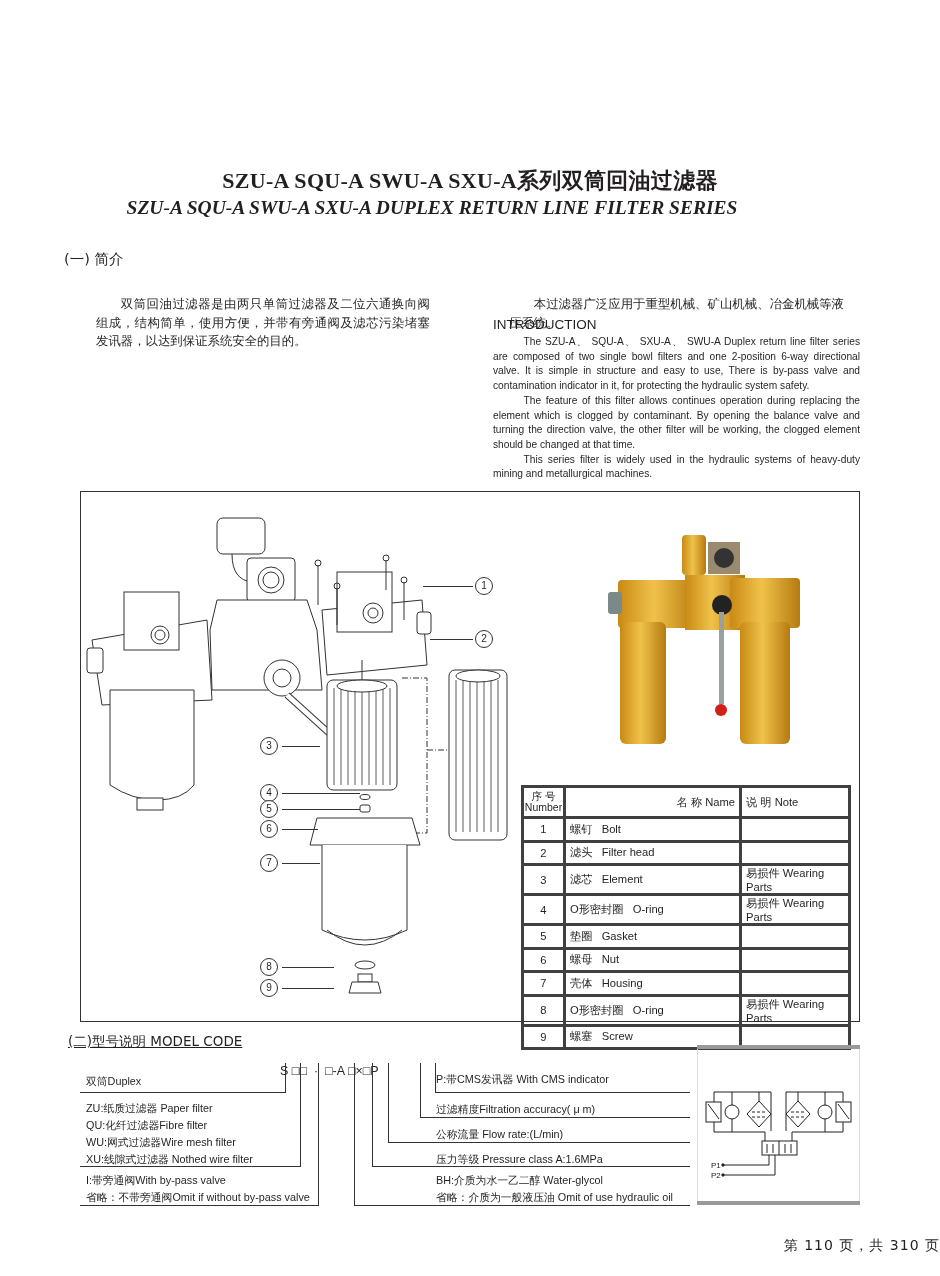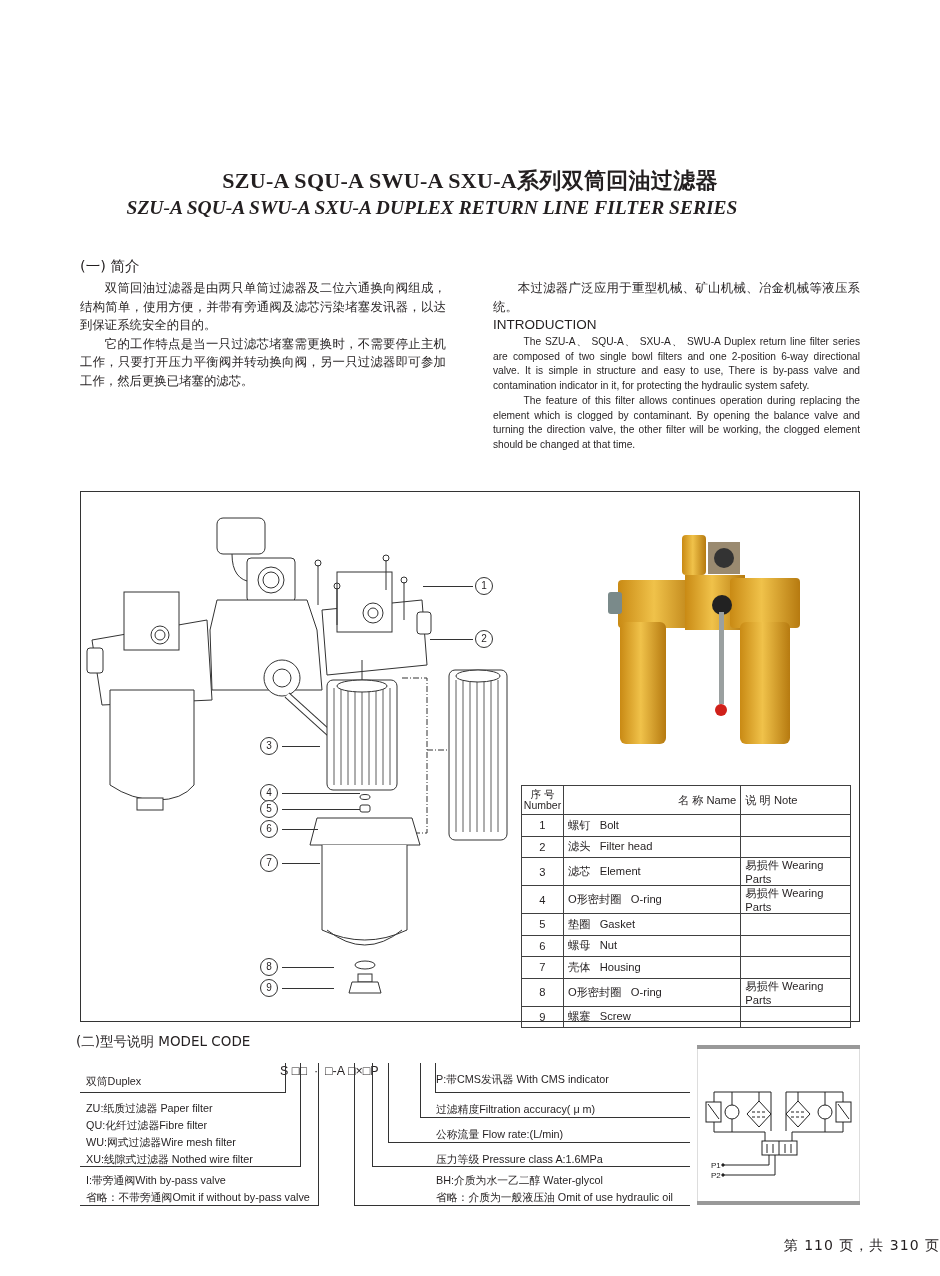--- a/index.html
+++ b/index.html
@@ -2,56 +2,56 @@
 <html><head>
 <meta charset="utf-8">
 <style>
   html, body { margin: 0; padding: 0; background: #ffffff; }
   body { width: 940px; height: 1276px; position: relative; overflow: hidden; font-family: "DejaVu Sans", "Liberation Sans", sans-serif; color: #231f20; }
   .abs { position: absolute; }
   .title-cn { left: 0; width: 940px; top: 166px; text-align: center; font-family: "Liberation Serif", "DejaVu Serif", serif; font-weight: bold; font-size: 22px; letter-spacing: 0.3px; }
   .title-en { left: 0; width: 864px; top: 197px; text-align: center; font-family: "Liberation Serif", "DejaVu Serif", serif; font-weight: bold; font-style: italic; font-size: 19.5px; }
   .sec-head { font-size: 14.5px; }
   .cn-para { font-size: 12.4px; line-height: 18.6px; text-align: justify; }
-  .cn-para p { margin: 0; text-indent: 2em; }
+  .cn-para p { margin: 16px; text-indent: 2em; }
   .en-head { font-family: "Liberation Sans", sans-serif; font-size: 13.5px; }
   .en-para { font-family: "Liberation Sans", sans-serif; font-size: 10.2px; line-height: 14.7px; text-align: justify; transform-origin: 0 0; }
   .en-para p { margin: 0; text-indent: 3em; }
   .figure-box { left: 80px; top: 491px; width: 780px; height: 531px; border: 1px solid #333; box-sizing: border-box; }
   .callout { width: 16px; height: 16px; border: 1px solid #333; border-radius: 50%; font-size: 10px; line-height: 16px; text-align: center; background: #fff; font-family: "Liberation Sans", sans-serif; }
   .callout-line { height: 1px; background: #333; }
   table.parts { border-collapse: collapse; font-family: "Liberation Sans", sans-serif; font-size: 11.2px; }
-  table.parts td, table.parts th { border: 1px solid #404040; height: 20.5px; padding: 0 4px; font-weight: normal; }
+  table.parts td, table.parts th { border: 3px solid #404040; height: 20.5px; padding: 0 4px; font-weight: normal; }
   table.parts th { height: 28px; }
   table.parts td.num { text-align: center; }
   .mc { font-family: "Liberation Sans", sans-serif; font-size: 10.8px; }
   .hline { height: 1px; background: #333; position: absolute; }
   .vline { width: 1px; background: #333; position: absolute; }
   .footer { left: 0; width: 940px; top: 1237px; text-align: right; font-size: 14px; letter-spacing: 1px; }
 </style>
 </head>
 <body>
 
 <div class="abs title-cn">SZU-A SQU-A SWU-A SXU-A系列双筒回油过滤器</div>
 <div class="abs title-en">SZU-A SQU-A SWU-A SXU-A DUPLEX RETURN LINE FILTER SERIES</div>
 
-<div class="abs sec-head" style="left:80px; top:250px;margin-top:7px;">(一) 简介</div>
+<div class="abs sec-head" style="left:64px; top:250px;">(一) 简介</div>
 
 <div class="abs cn-para" style="left:80px; top:279px; width:366px;">
   <p>双筒回油过滤器是由两只单筒过滤器及二位六通换向阀组成，结构简单，使用方便，并带有旁通阀及滤芯污染堵塞发讯器，以达到保证系统安全的目的。</p>
-  <p>它的工作特点是当一只过滤芯堵塞需更换时，不需要停止主机工作，只要打开压力平衡阀并转动换向阀，另一只过滤器即可参加工作，然后更换已堵塞的滤芯。</p>
 </div>
 
 <div class="abs cn-para" style="left:493px; top:279px; width:367px;">
   <p>本过滤器广泛应用于重型机械、矿山机械、冶金机械等液压系统。</p>
 </div>
 <div class="abs en-head" style="left:493px; top:317px;">INTRODUCTION</div>
 <div class="abs en-para" style="left:493px; top:335px; width:367px;">
   <p>The SZU-A、 SQU-A、 SXU-A、 SWU-A Duplex return line filter series are composed of two single bowl filters and one 2-position 6-way directional valve. It is simple in structure and easy to use, There is by-pass valve and contamination indicator in it, for protecting the hydraulic system safety.</p>
   <p>The feature of this filter allows continues operation during replacing the element which is clogged by contaminant. By opening the balance valve and turning the direction valve, the other filter will be working, the clogged element should be changed at that time.</p>
+  <p>This series filter is widely used in the hydraulic systems of heavy-duty mining and metallurgical machines.</p>
 </div>
 
 <div class="abs figure-box"></div>
 
 <svg class="abs" style="left:82px; top:500px;" width="440" height="510" viewBox="0 0 440 510" fill="none" stroke="#333" stroke-width="1">
 
   <rect x="135" y="18" width="48" height="36" rx="6" fill="#fff"></rect>
   <path d="M150 54 Q150 80 170 82 L190 82"></path>
   <rect x="165" y="58" width="48" height="44" rx="4" fill="#fff"></rect>
   <circle cx="189" cy="80" r="13"></circle>
@@ -230,21 +230,21 @@
         <td>易损件 Wearing Parts</td>
       </tr>
   <tr>
         <td class="num">9</td>
         <td><span>螺塞</span>&nbsp;&nbsp;&nbsp;<span>Screw</span></td>
         <td></td>
       </tr>
 </tbody>
   </table>
 
-<div class="abs sec-head" style="left:76px; top:1033px; font-size:13.5px;">(二)型号说明 MODEL CODE</div>
+<div class="abs sec-head" style="left:68px; top:1033px; font-size:13.5px;text-decoration:underline;">(二)型号说明 MODEL CODE</div>
 
 <div class="abs mc" style="left:280px; top:1047px; font-size:12.5px; letter-spacing:0;margin-top:17px;">
   <span>S</span>
   <span>□</span><span>□</span>
   &nbsp;<span>·</span>&nbsp;
   <span>□</span><span>-A</span>
   <span>□</span><span>×</span><span>□</span><span>P</span>
 </div>
 
 <div class="abs mc" style="left:86px; top:1075px;">双筒Duplex</div>

